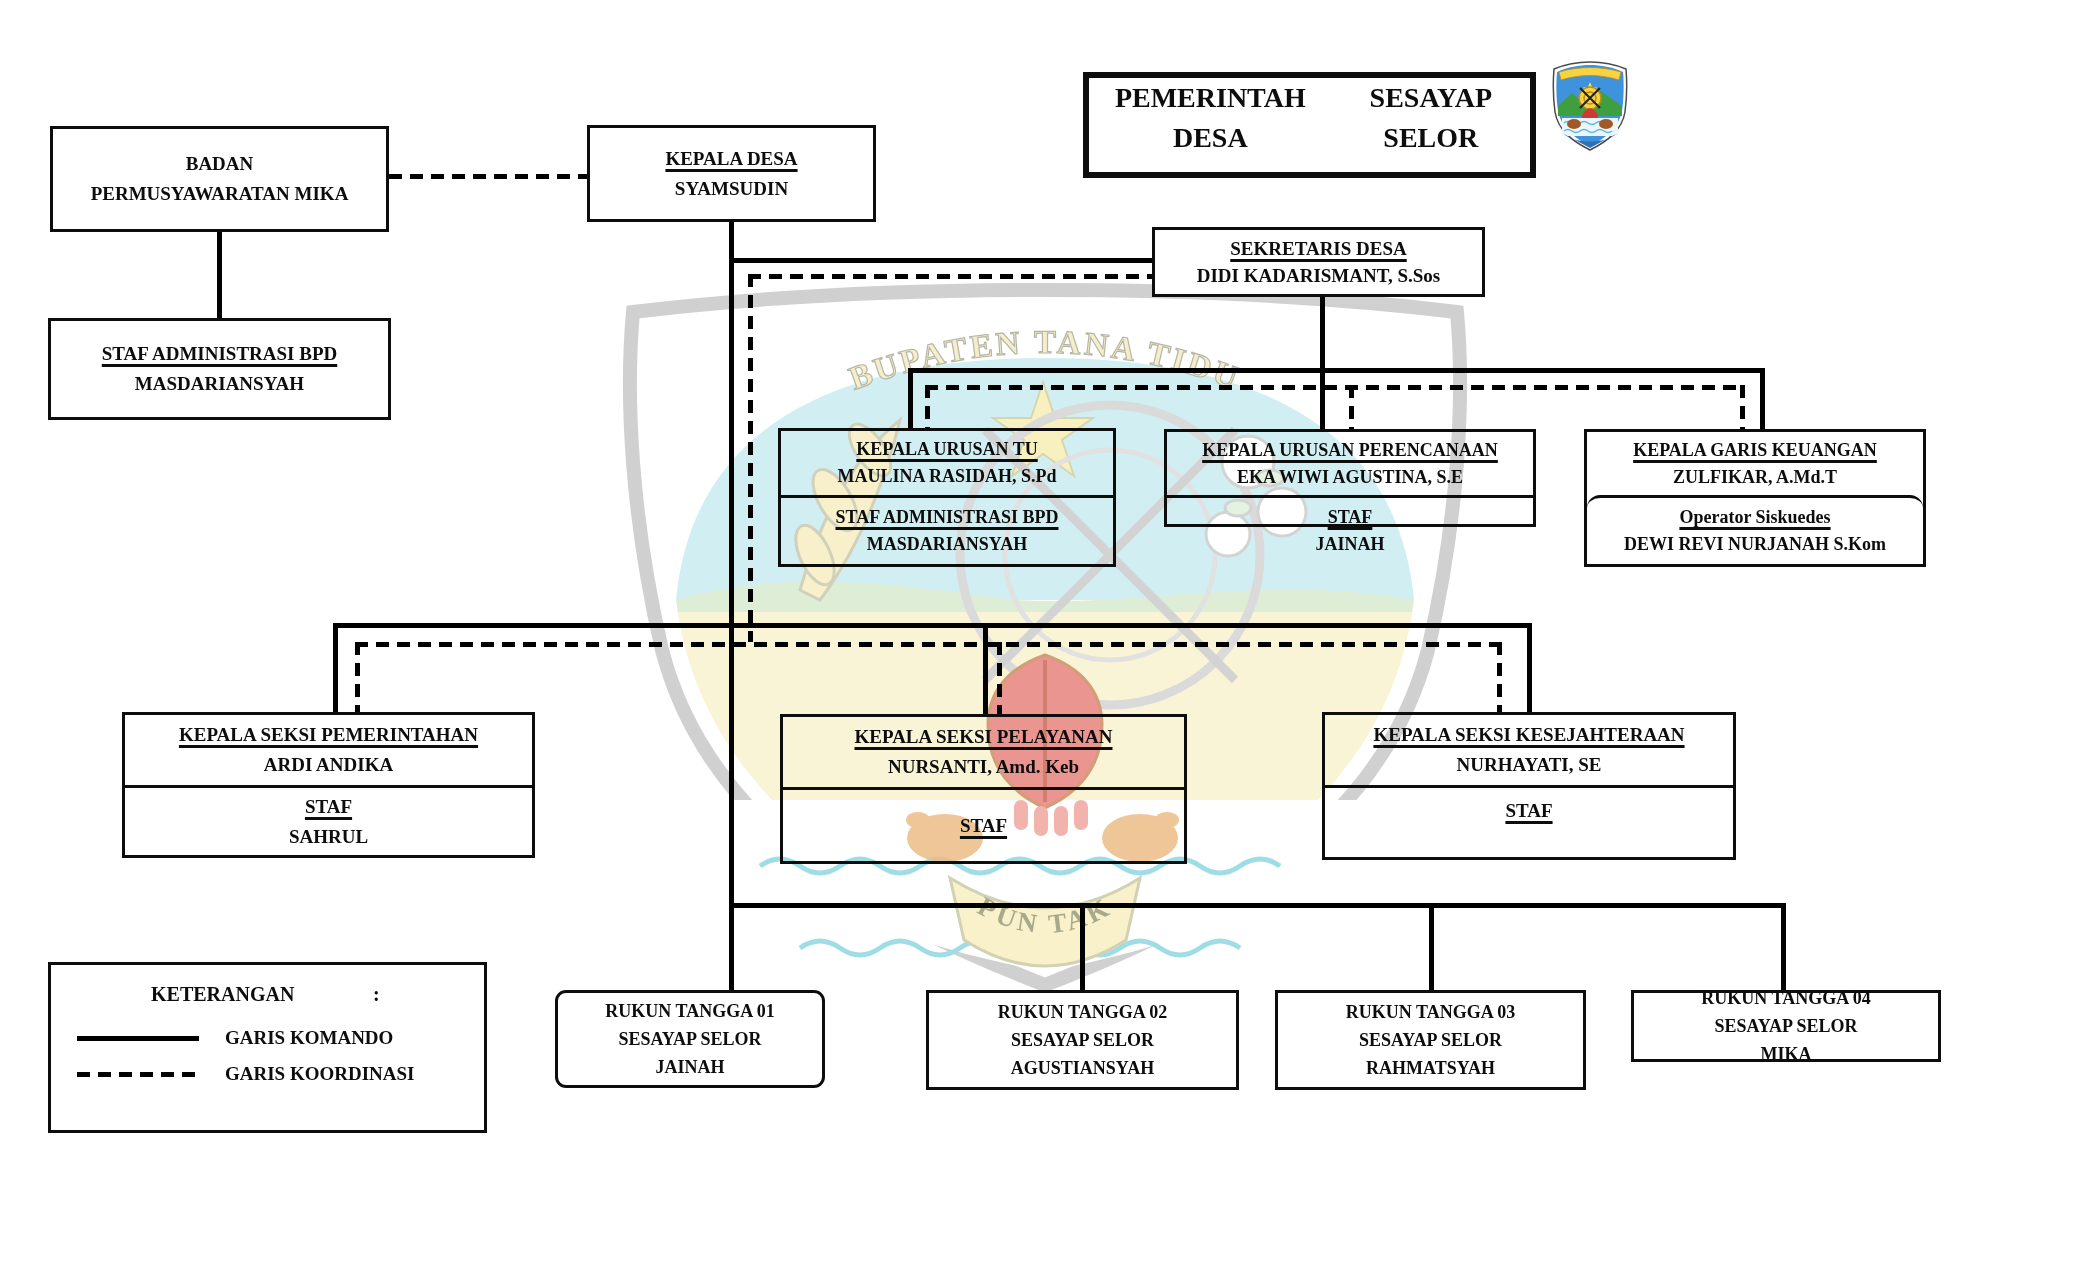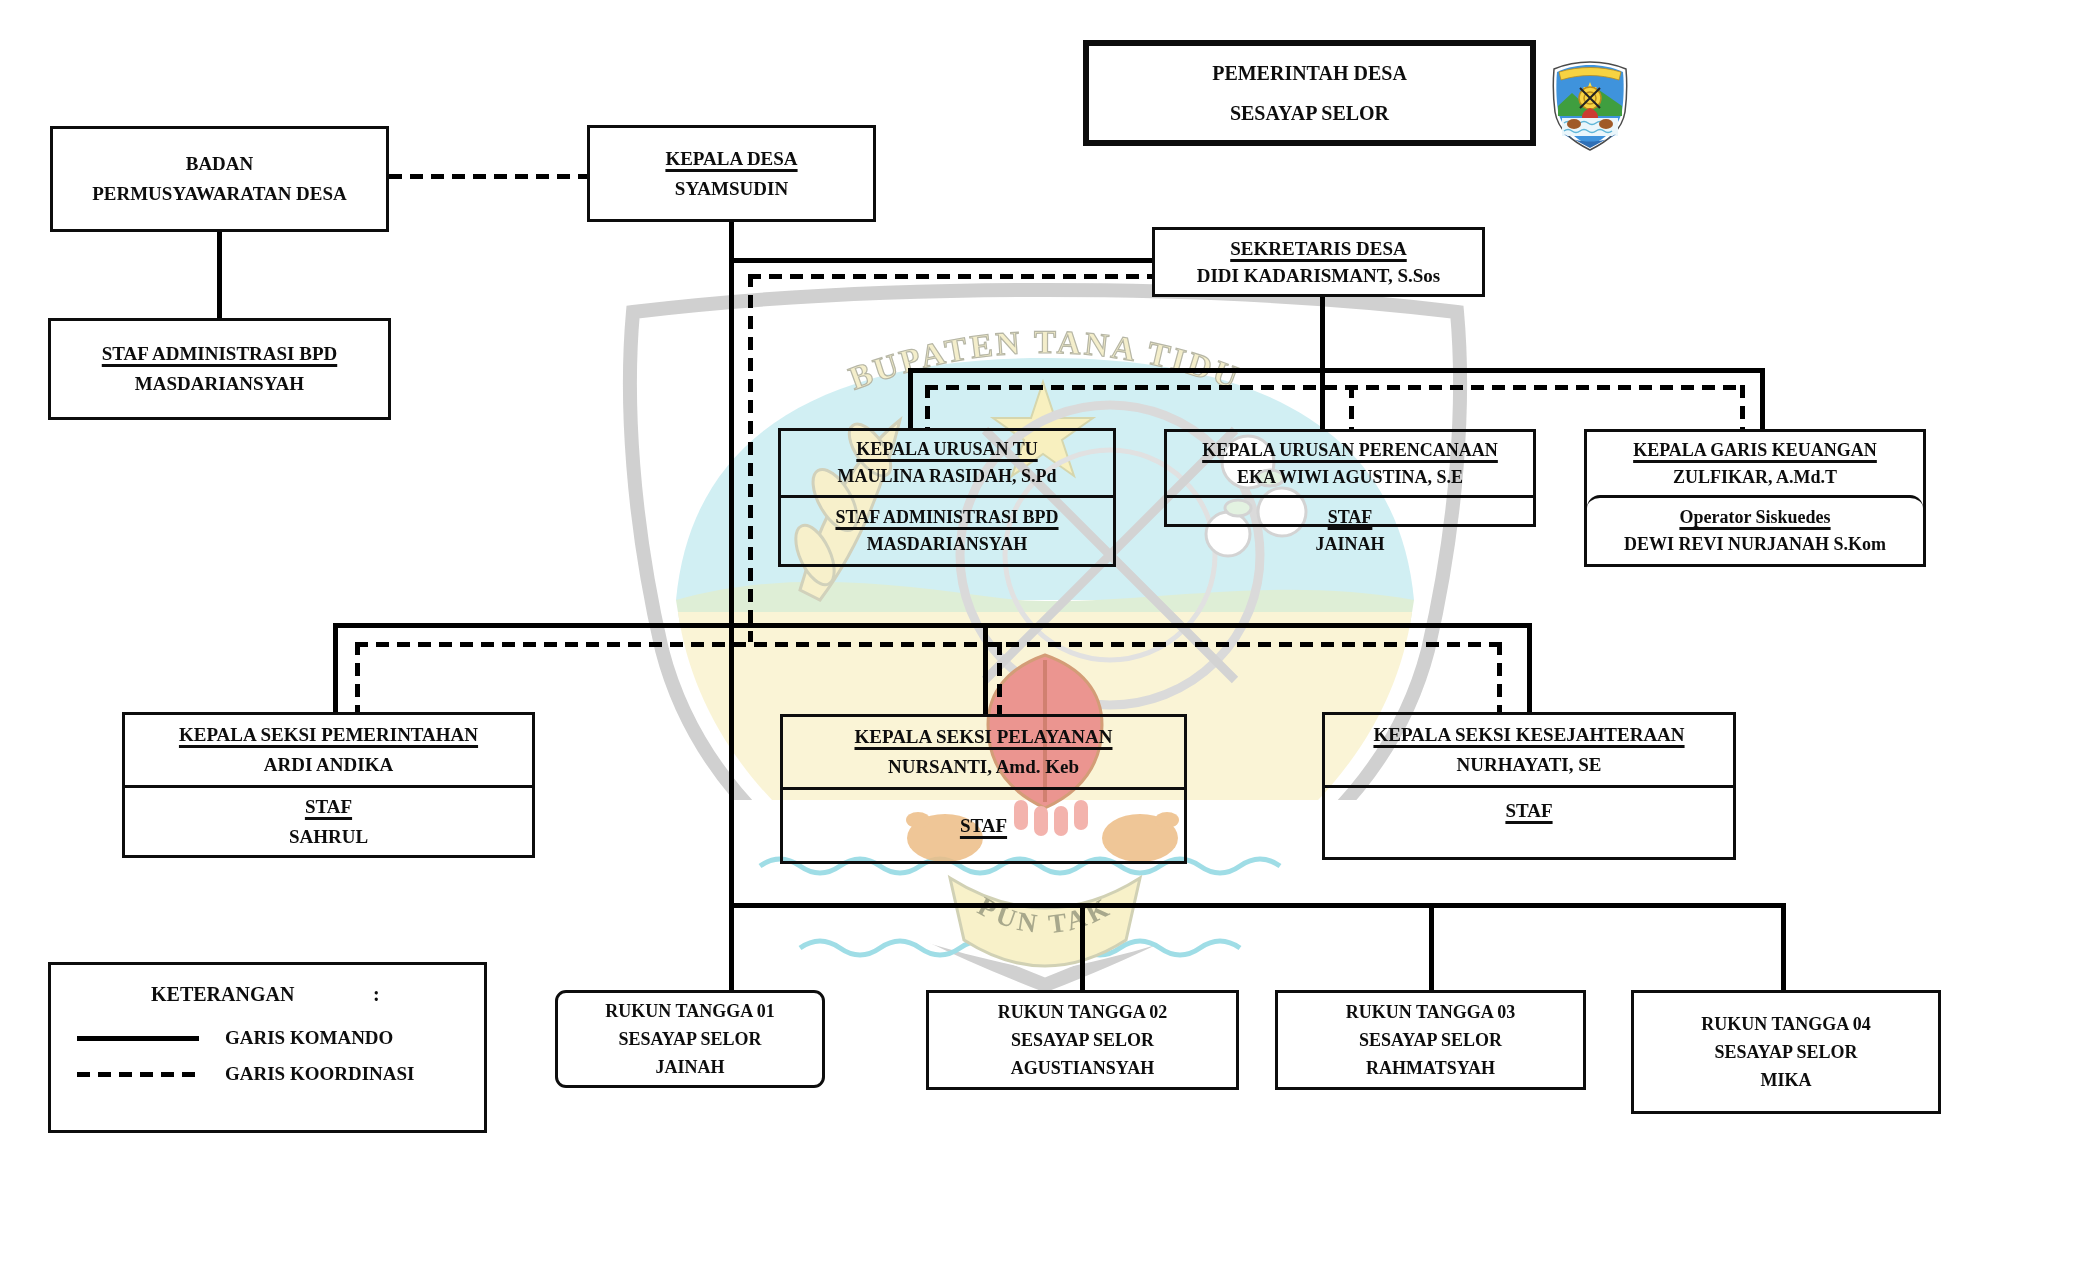--- a/index.html
+++ b/index.html
@@ -13,23 +13,23 @@
   .u{text-decoration:underline;text-decoration-thickness:2.5px;text-underline-offset:4px;}
   .cell{display:flex;flex-direction:column;justify-content:center;box-sizing:border-box;}
   .divider{border-top:3px solid #0d0d0d;}
 
   .two-line{display:flex;flex-direction:column;justify-content:center;height:100%;}
   .fs19{font-size:19px;line-height:30px;}
   .fs18{font-size:18px;line-height:27px;}
   .fs17{font-size:18px;line-height:28px;}
 
   
-  .header-box{position:absolute;left:1083px;top:40px;width:453px;height:106px;border:6px solid #0d0d0d;
-      box-sizing:border-box;text-align:center;font-weight:bold;font-size:20px;line-height:40px;
-      display:flex;flex-direction:column;justify-content:center;z-index:3;background:#fff;}
+  .header-box{position:absolute;left:1083px;top:72px;width:453px;height:106px;border:6px solid #0d0d0d;
+      box-sizing:border-box;text-align:center;font-weight:bold;font-size:28px;line-height:40px;
+      display:flex;justify-content:center;z-index:3;background:#fff;}
 
   
   .ln{position:absolute;z-index:2;}
   .sh{height:5px;background:#000;}          
   .sv{width:5px;background:#000;}           
   .dh{height:5px;background:repeating-linear-gradient(90deg,#000 0 13px,transparent 13px 21px);}
   .dv{width:5px;background:repeating-linear-gradient(180deg,#000 0 13px,transparent 13px 21px);}
 
   
   .legend{position:absolute;left:48px;top:962px;width:439px;height:171px;border:3px solid #0d0d0d;
@@ -170,21 +170,21 @@
     <path d="M12 63 q4 -3 8 0 t8 0 t8 0 t8 0 t8 0 t8 0" fill="none" stroke="#5fb6d8" stroke-width="1.5"></path>
     <path d="M12 71 q4 -3 8 0 t8 0 t8 0 t8 0 t8 0 t8 0" fill="none" stroke="#5fb6d8" stroke-width="1.5"></path>
     <ellipse cx="22" cy="64" rx="7" ry="5" fill="#a05a28"></ellipse>
     <ellipse cx="54" cy="64" rx="7" ry="5" fill="#a05a28"></ellipse>
     <path d="M12 74 C22 84 54 84 64 74 L38 88 Z" fill="#2f6fb5"></path>
   </svg>
 
   <div class="box fs19" style="left:50px;top:126px;width:339px;height:106px;">
     <div class="two-line">
       <div>BADAN</div>
-      <div>PERMUSYAWARATAN DESA</div>
+      <div>PERMUSYAWARATAN MIKA</div>
     </div>
   </div>
 
   <div class="box fs19" style="left:48px;top:318px;width:343px;height:102px;">
     <div class="two-line">
       <div class="role u">STAF ADMINISTRASI BPD</div>
       <div class="person">MASDARIANSYAH</div>
     </div>
   </div>
 
@@ -284,21 +284,21 @@
   </div>
 
   <div class="box fs17" style="left:1275px;top:990px;width:311px;height:100px;">
     <div class="two-line">
       <div>RUKUN TANGGA 03</div>
       <div>SESAYAP SELOR</div>
       <div>RAHMATSYAH</div>
     </div>
   </div>
 
-  <div class="box fs17" style="left:1631px;top:990px;width:310px;height:124px;">
+  <div class="box fs17" style="left:1631px;top:990px;width:310px;height:72px;">
     <div class="two-line">
       <div>RUKUN TANGGA 04</div>
       <div>SESAYAP SELOR</div>
       <div>MIKA</div>
     </div>
   </div>
 
   <div class="legend">
     <div class="legend-title">KETERANGAN</div>
     <div class="legend-colon">:</div>

